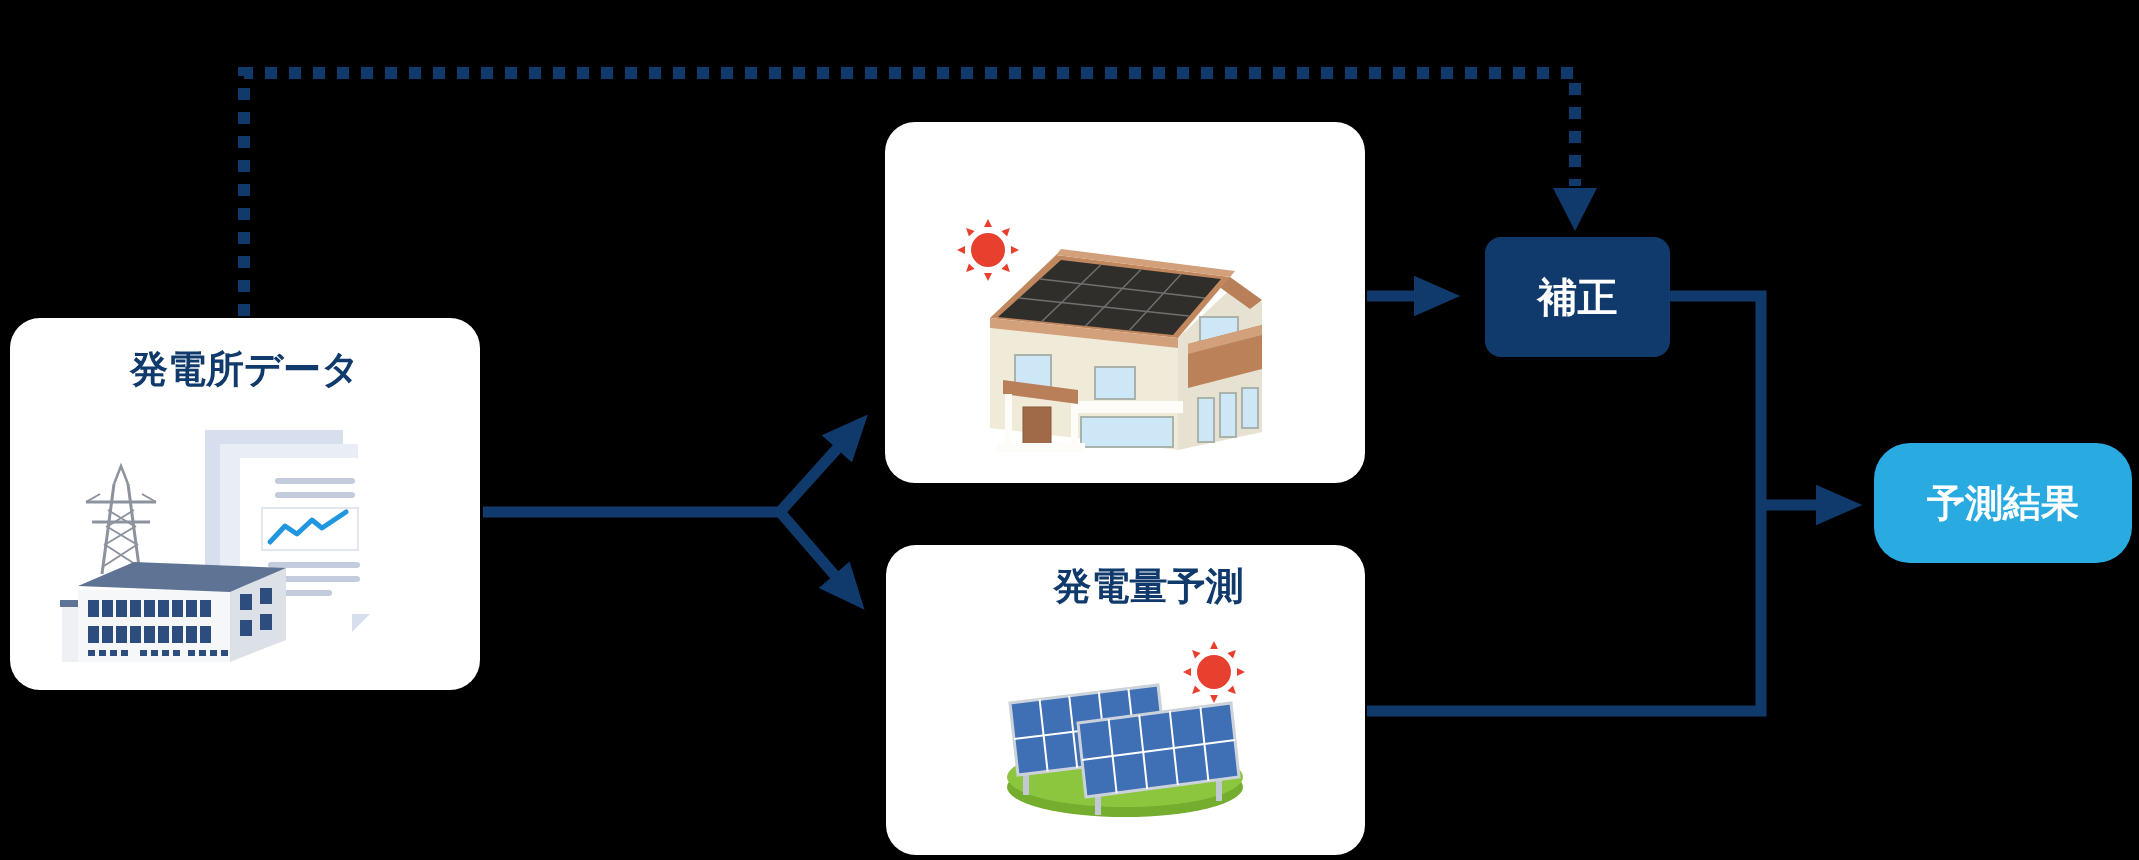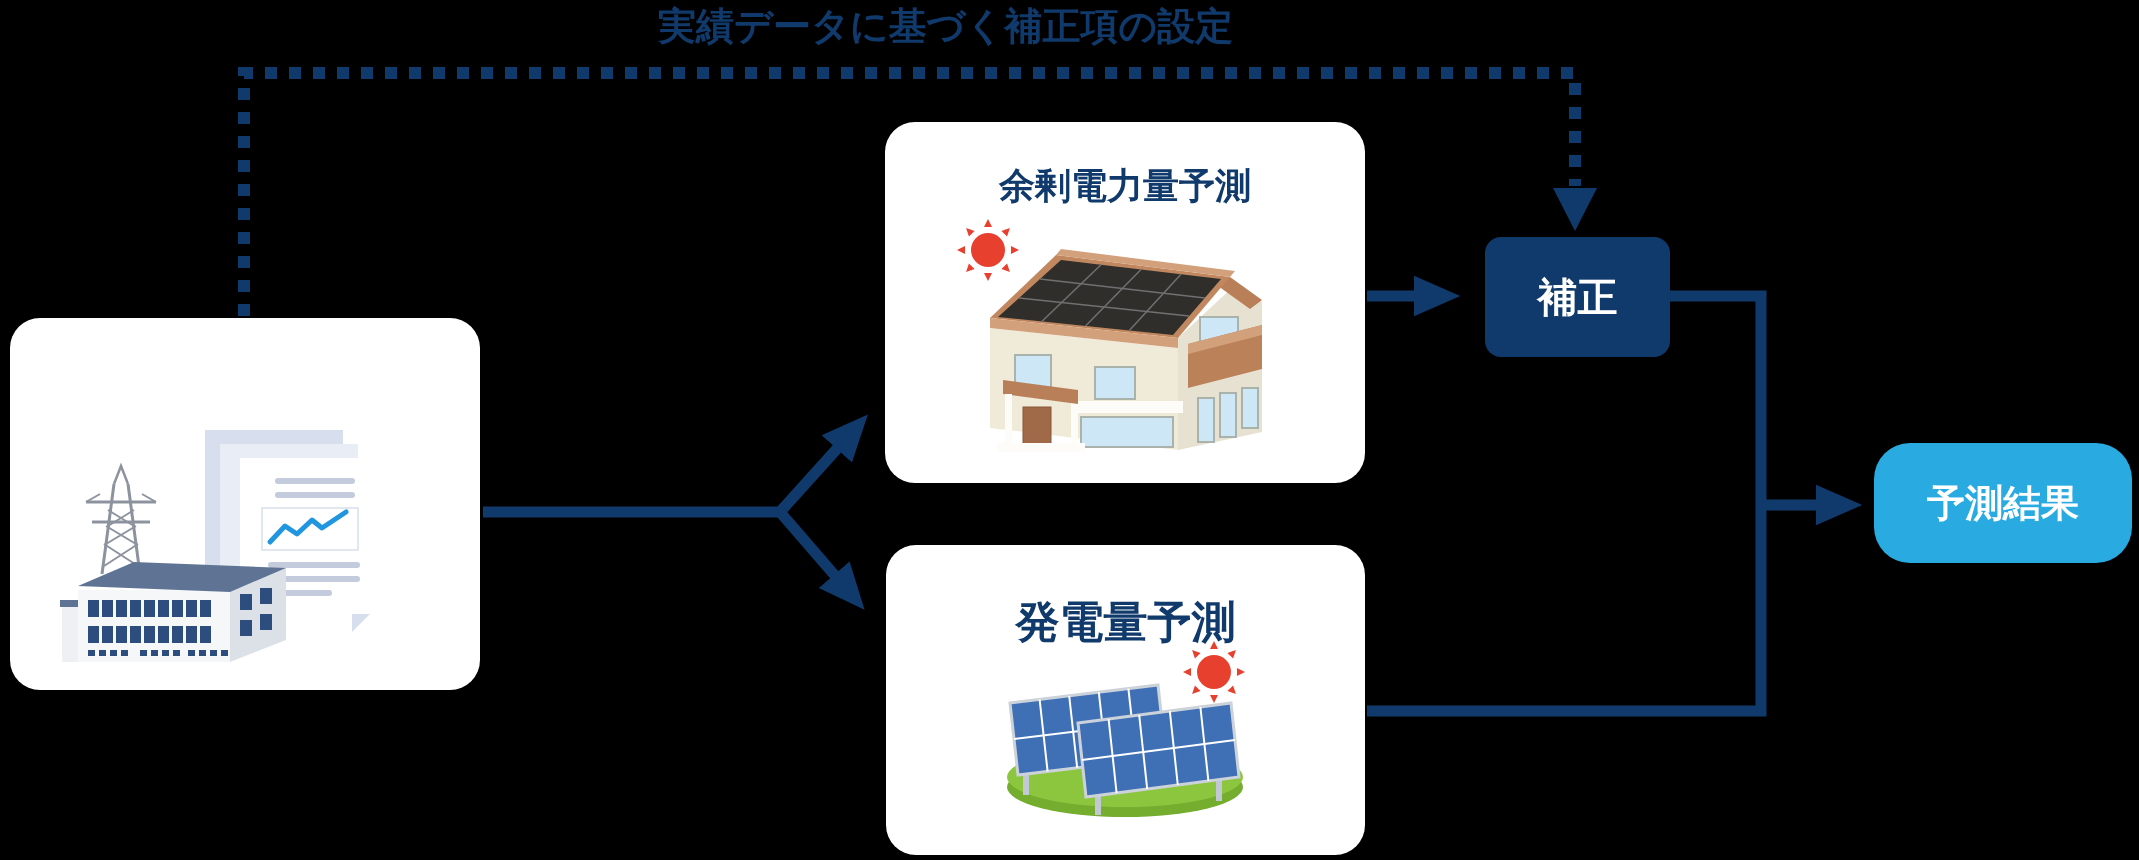--- a/index.html
+++ b/index.html
@@ -9,21 +9,21 @@
   .solid{fill:none;stroke:var(--navy);stroke-width:11;}
   .dashed{fill:none;stroke:var(--navy);stroke-width:12;stroke-dasharray:12 12;}
   .fillnavy{fill:var(--navy);}
   .node{position:absolute;background:#fff;border-radius:30px;}
   .node-correction{background:var(--navy);border-radius:16px;}
   .node-result{background:var(--accent-blue);border-radius:36px;}
   .node-title{position:absolute;left:0;width:100%;text-align:center;font-weight:bold;
               color:var(--navy);white-space:nowrap;}
   .title-plant{top:26px;font-size:38px;}
   .title-surplus{top:40px;font-size:36px;}
-  .title-generation{top:48px;font-size:44px;}
+  .title-generation{top:16px;font-size:38px;padding-left:23px;}
   .pill-label{position:absolute;left:0;top:0;width:100%;height:100%;display:flex;
               align-items:center;justify-content:center;color:#fff;font-weight:bold;}
   .label{position:absolute;font-weight:bold;color:var(--navy);white-space:nowrap;}
   .note-label{left:658px;top:4px;font-size:38px;line-height:44px;}
   .model-label{left:578px;top:428px;font-size:38px;line-height:40px;}
   .illus{position:absolute;}
 </style>
 </head>
 <body>
 
@@ -37,23 +37,23 @@
     </defs>
     <path class="dashed" d="M 244,316 V 73 H 1575 V 186"></path>
     <polygon class="fillnavy" points="1553,188 1597,188 1575,231"></polygon>
     <path class="solid" d="M 483,512 H 780 L 853,431" marker-end="url(#ah)"></path>
     <path class="solid" d="M 780,512 L 850,593" marker-end="url(#ah)"></path>
     <path class="solid" d="M 1367,296 H 1438" marker-end="url(#ah)"></path>
     <path class="solid" d="M 1668,296 H 1761 V 711 H 1367"></path>
     <path class="solid" d="M 1761,505 H 1840" marker-end="url(#ah)"></path>
   </svg>
 
-  <div class="label note-label">実績データに基づく補正項の設定</div>
 
   <div class="node" style="left:10px;top:318px;width:470px;height:372px;">
+    <div class="node-title title-plant">発電所データ</div>
     <svg class="illus" style="left:40px;top:108px;" width="330" height="250" viewBox="0 0 330 250">
 
       <g>
         <rect x="155" y="4" width="138" height="172" fill="#d7dfef"></rect>
         <rect x="170" y="18" width="138" height="172" fill="#e9edf6"></rect>
         <polygon points="190,32 320,32 320,188 302,206 190,206" fill="#ffffff"></polygon>
         <polygon points="302,188 320,188 302,206" fill="#d7dfef"></polygon>
         <rect x="225" y="52" width="80" height="6" rx="3" fill="#c3cbdc"></rect>
         <rect x="225" y="66" width="80" height="6" rx="3" fill="#c3cbdc"></rect>
         <rect x="212" y="82" width="96" height="42" fill="#ffffff" stroke="#e2e6ee" stroke-width="2"></rect>
@@ -111,21 +111,20 @@
           <rect x="138" y="224" width="7" height="6"></rect>
             <rect x="149" y="224" width="7" height="6"></rect>
             <rect x="160" y="224" width="7" height="6"></rect>
             <rect x="171" y="224" width="7" height="6"></rect>
         </g>
       </g>
     </svg>
   </div>
 
   <div class="node" style="left:885px;top:122px;width:480px;height:361px;">
-    <div class="node-title title-surplus">余剰電力量予測</div>
     <svg class="illus" style="left:60px;top:95px;" width="360" height="250" viewBox="0 0 360 250">
       <g transform="translate(43,33)" fill="var(--sun-red)">
         <circle r="17"></circle>
         <g>
           <polygon points="23,-4 31,0 23,4"></polygon>
           <polygon points="23,-4 31,0 23,4" transform="rotate(45)"></polygon>
           <polygon points="23,-4 31,0 23,4" transform="rotate(90)"></polygon>
           <polygon points="23,-4 31,0 23,4" transform="rotate(135)"></polygon>
           <polygon points="23,-4 31,0 23,4" transform="rotate(180)"></polygon>
           <polygon points="23,-4 31,0 23,4" transform="rotate(225)"></polygon>

